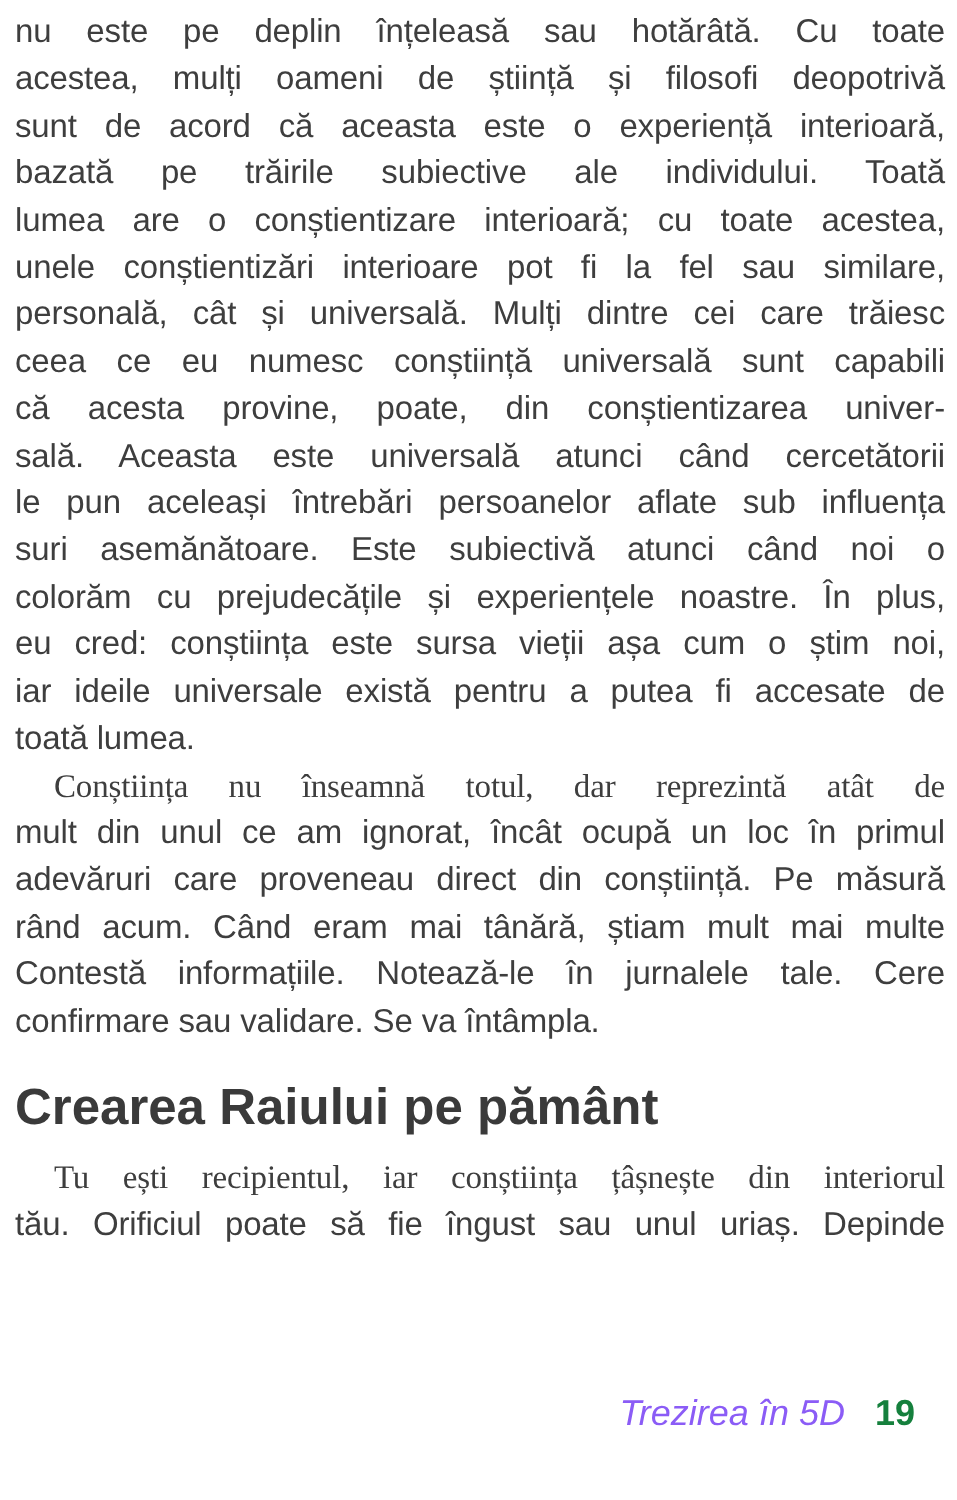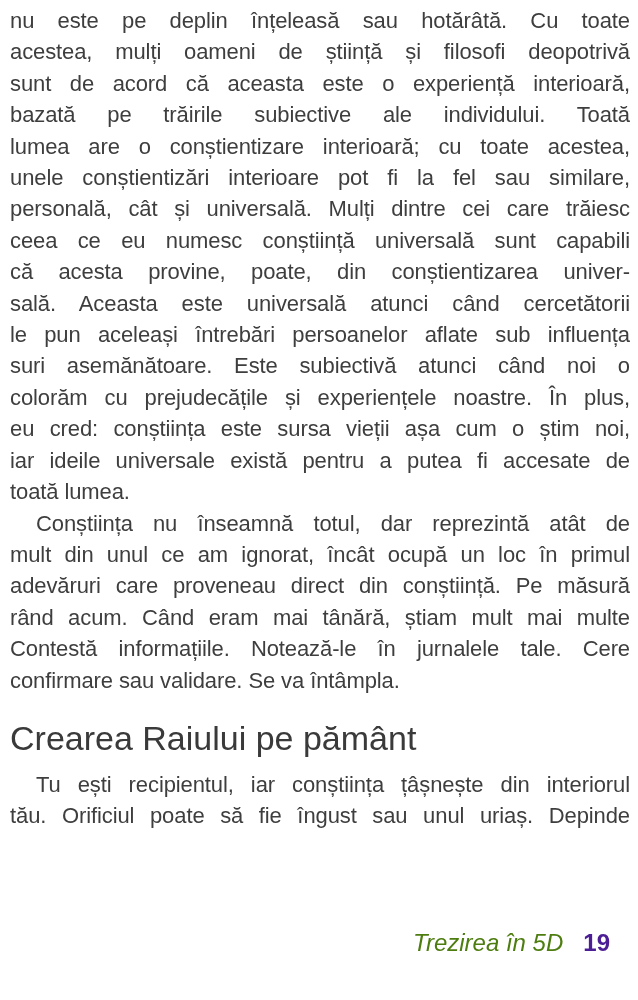--- a/index.html
+++ b/index.html
@@ -28,48 +28,49 @@
     text-align: justify;
     text-align-last: justify;
     text-justify: inter-word;
     hyphens: none;
   }
   .line.last {
     text-align-last: left;
   }
   .para.indent .line:first-child {
     text-indent: 26px;
+    font-family: Liberation Serif, serif;
   }
   .section-heading {
     font-size: 34px;
-    font-weight: 400;
+    font-weight: 700;
     color: #3a3a3a;
     line-height: 46px;
     margin: 19px 0 8px 0;
     letter-spacing: 0;
     white-space: nowrap;
   }
   .footer {
     position: absolute;
     right: 28px;
     bottom: 8px;
     display: flex;
     align-items: baseline;
     gap: 20px;
     line-height: 26px;
   }
   .running-title {
     font-style: italic;
     font-size: 24px;
-    color: #4d7c0f;
+    color: #8b5cf6;
   }
   .page-number {
     font-weight: 700;
     font-size: 24px;
-    color: #4c1d95;
+    color: #15803d;
   }
 </style>
 </head>
 <body>
 
 <div class="page">
   <div class="content">
     <div>
         <div class="para">
           <div class="line">nu este pe deplin înțeleasă sau hotărâtă. Cu toate</div>

